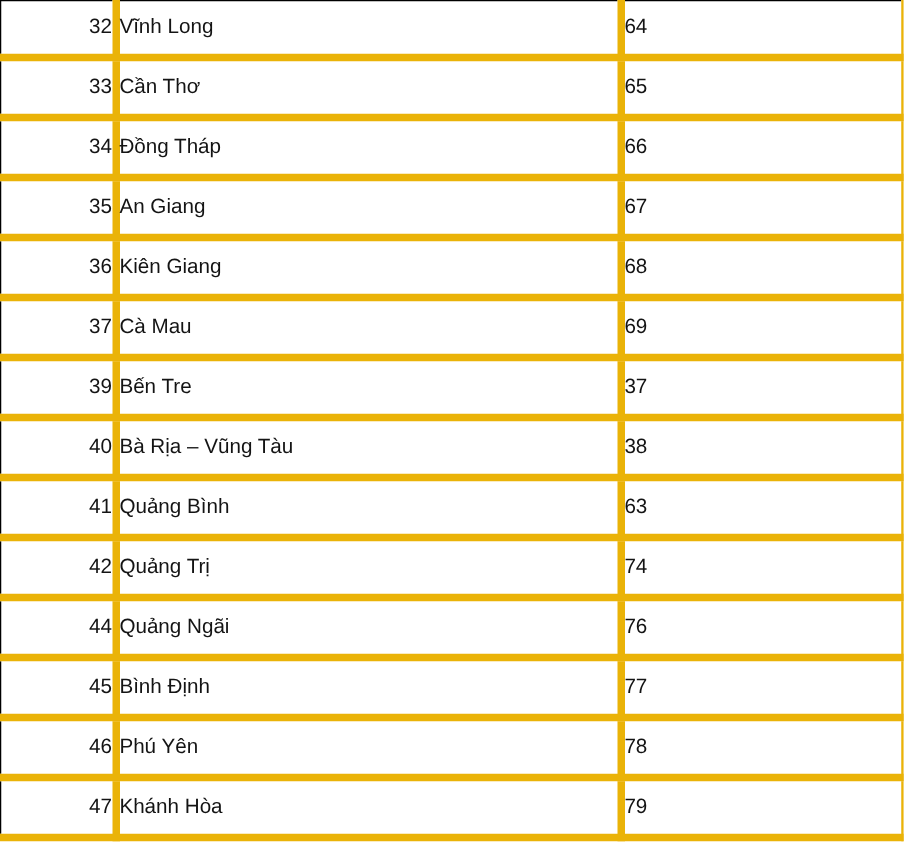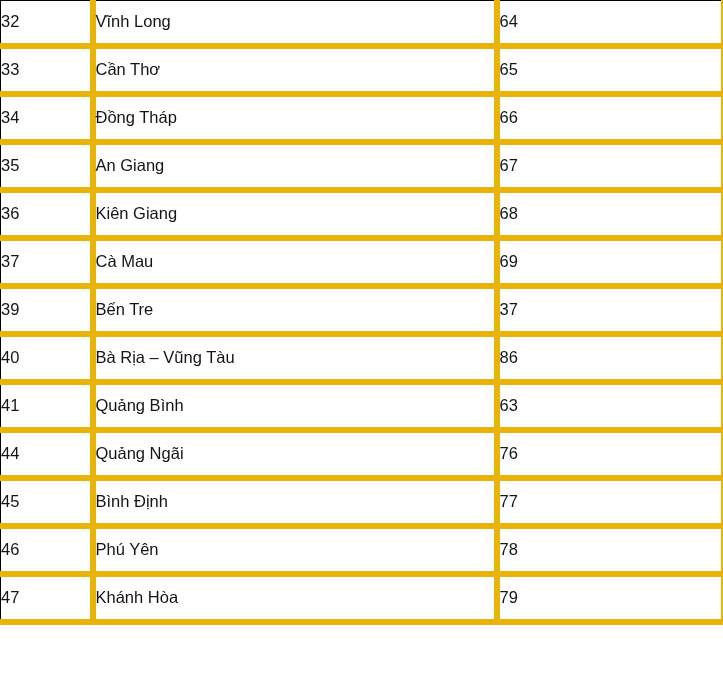--- a/index.html
+++ b/index.html
@@ -37,21 +37,21 @@
     height: 42px;
     padding: 0 0 0 0;
     font-size: 16.5px;
     font-weight: 400;
     color: #141414;
     vertical-align: middle;
     line-height: 1.2;
     background: #ffffff;
   }
   td.cell-index {
-    text-align: left;
+    text-align: right;
     padding-left: 32px;
   }
   td.cell-name {
     text-align: left;
     padding-left: 14px;
   }
   td.cell-code {
     text-align: left;
     padding-left: 14px;
   }
@@ -115,26 +115,31 @@
           <td class="cell-code">69</td>
         </tr>
         <tr>
           <td class="cell-index">39</td>
           <td class="cell-name">Bến Tre</td>
           <td class="cell-code">37</td>
         </tr>
         <tr>
           <td class="cell-index">40</td>
           <td class="cell-name">Bà Rịa – Vũng Tàu</td>
-          <td class="cell-code">86</td>
+          <td class="cell-code">38</td>
         </tr>
         <tr>
           <td class="cell-index">41</td>
           <td class="cell-name">Quảng Bình</td>
           <td class="cell-code">63</td>
+        </tr>
+        <tr>
+          <td class="cell-index">42</td>
+          <td class="cell-name">Quảng Trị</td>
+          <td class="cell-code">74</td>
         </tr>
         <tr>
           <td class="cell-index">44</td>
           <td class="cell-name">Quảng Ngãi</td>
           <td class="cell-code">76</td>
         </tr>
         <tr>
           <td class="cell-index">45</td>
           <td class="cell-name">Bình Định</td>
           <td class="cell-code">77</td>

